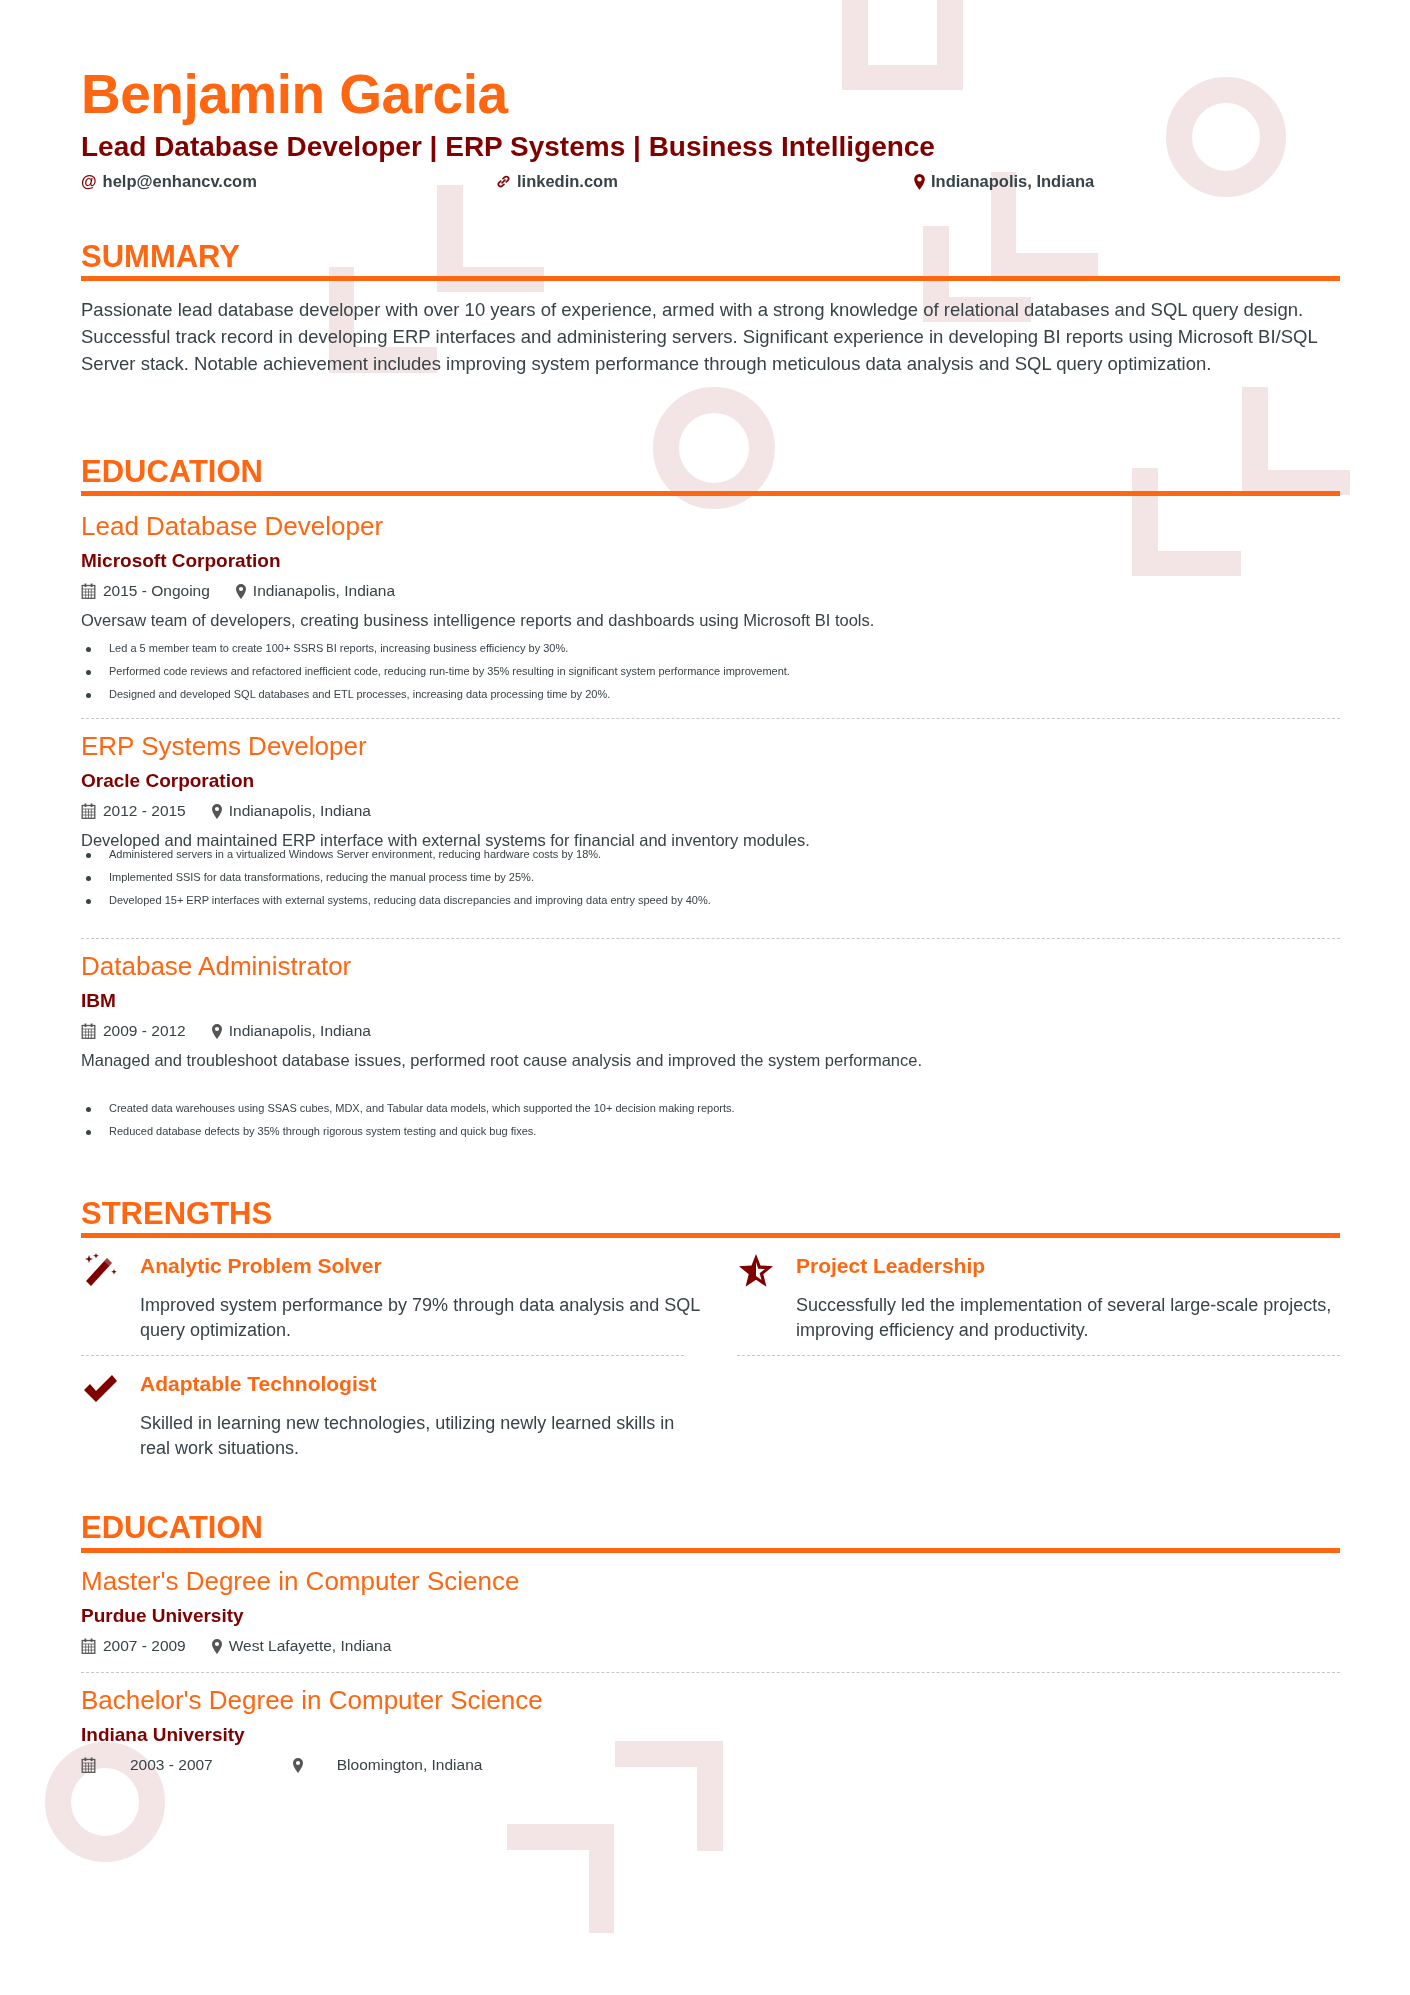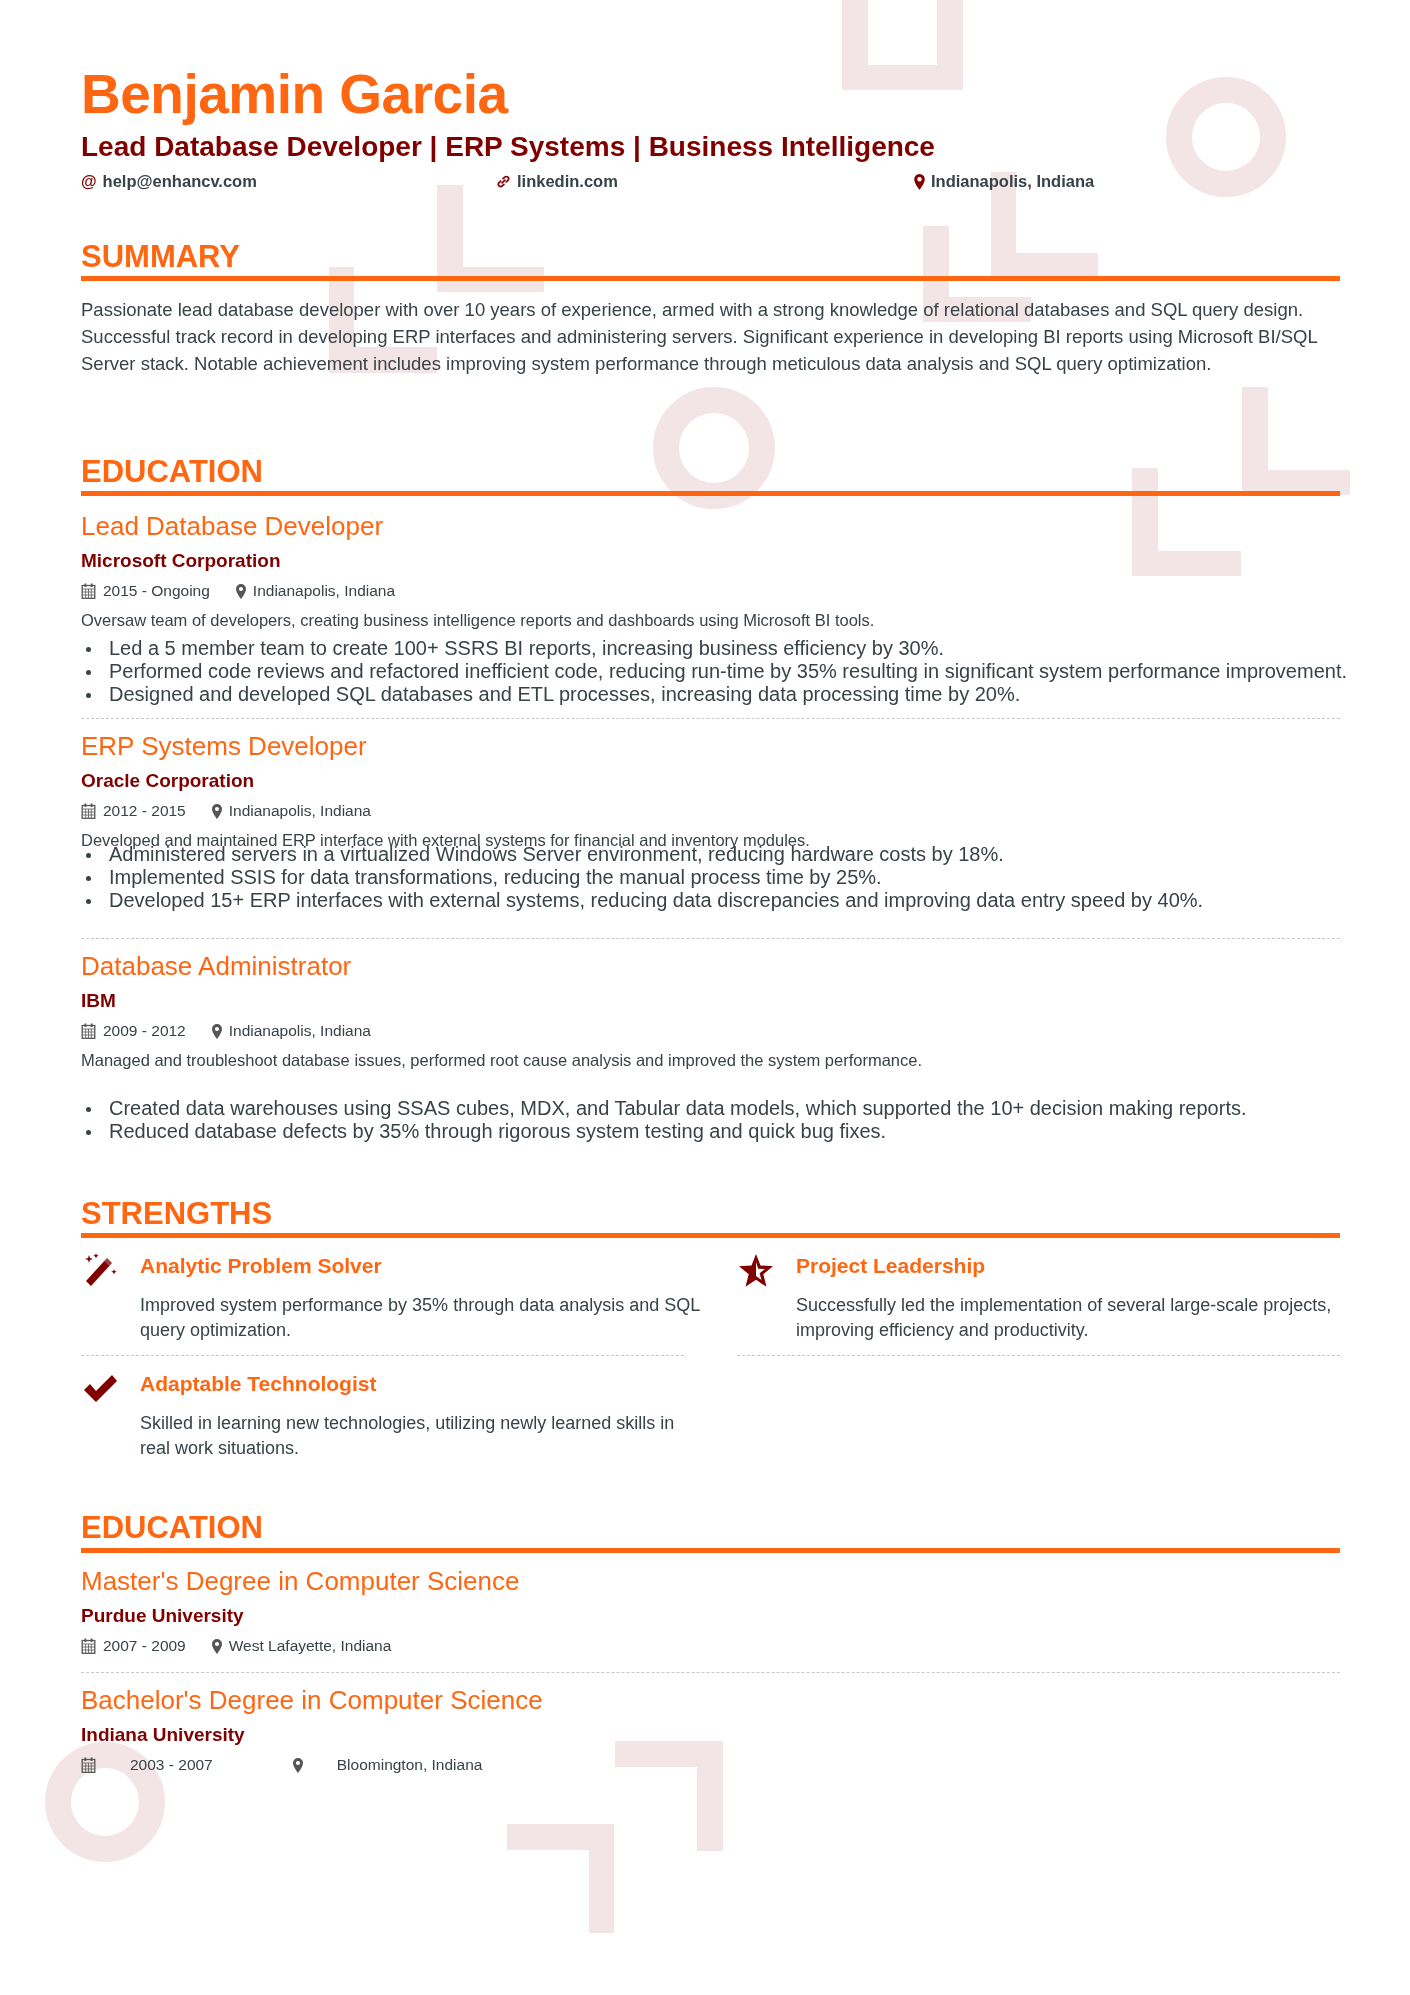--- a/index.html
+++ b/index.html
@@ -17,21 +17,21 @@
   .sec-title { font-family:"Liberation Sans",sans-serif; font-weight:700; font-size:31px; color:#ff6611; white-space:nowrap; }
   .rule { height:5px; background:#ff6611; width:1259px; }
   .para { font-size:18.5px; line-height:27px; color:#384347; width:1259px; font-family:"Liberation Sans",sans-serif; }
   .job-title { font-family:"Liberation Sans",sans-serif; font-size:26px; color:#ff6611; white-space:nowrap; font-weight:400; }
   .company { font-family:"Liberation Sans",sans-serif; font-size:19px; font-weight:700; color:#800000; white-space:nowrap; }
   .meta { font-family:"Liberation Sans",sans-serif; font-size:15.5px; color:#384347; display:flex; align-items:center; white-space:nowrap; }
   .meta .m-ico { color:#555; margin-right:7px; display:inline-flex; }
   .meta .gap { width:26px; }
   .desc { font-family:"Liberation Sans",sans-serif; font-size:16.5px; color:#384347; white-space:nowrap; }
   ul.bullets { margin:0; padding:0; list-style:none; }
-  ul.bullets li { position:relative; padding-left:28px; font-family:"Liberation Sans",sans-serif; font-size:20px; color:#384347; height:23px; line-height:23px; white-space:nowrap; }
+  ul.bullets li { position:relative; padding-left:28px; font-family:"Liberation Sans",sans-serif; font-size:11px; color:#384347; height:23px; line-height:23px; white-space:nowrap; }
   ul.bullets li::before { content:""; position:absolute; left:5px; top:10px; width:5px; height:5px; border-radius:50%; background:#384347; }
   .dash { border-top:1px dashed #c8c8c8; width:1259px; height:0; }
   .str-item { position:absolute; }
   .str-ico { position:absolute; left:0; top:0; width:36px; height:36px; color:#800000; }
   .str-title { position:absolute; left:59px; top:2px; font-family:"Liberation Sans",sans-serif; font-size:21px; font-weight:700; color:#ff6611; white-space:nowrap; }
   .str-desc { position:absolute; left:59px; top:41px; width:560px; font-family:"Liberation Sans",sans-serif; font-size:18px; line-height:24.5px; color:#384347; }
 </style>
 </head>
 <body>
 
@@ -205,21 +205,21 @@
     <span class="str-ico">
       <svg width="38" height="38" viewBox="0 0 38 38">
         <path d="M26 6 L31 11 L10 34 L5 29 Z" fill="#800000"></path>
         <path d="M26 6 L31 11 L28 14 L23 9 Z" fill="#fff" opacity="0.25"></path>
         <path d="M8 3 l1 3 3 1 -3 1 -1 3 -1 -3 -3 -1 3 -1z" fill="#800000"></path>
         <path d="M15 1 l0.8 2 2 0.8 -2 0.8 -0.8 2 -0.8 -2 -2 -0.8 2 -0.8z" fill="#800000"></path>
         <path d="M33 17 l0.8 2 2 0.8 -2 0.8 -0.8 2 -0.8 -2 -2 -0.8 2 -0.8z" fill="#800000"></path>
       </svg>
     </span>
     <span class="str-title">Analytic Problem Solver</span>
-    <div class="str-desc">Improved system performance by 35% through data analysis and SQL query optimization.</div>
+    <div class="str-desc">Improved system performance by 79% through data analysis and SQL query optimization.</div>
   </div>
   <div class="abs" style="top:1355px;width:603px;border-top:1px dashed #c8c8c8;"></div>
 
   <div class="str-item" style="left:656px;top:1252px;width:603px;height:104px;">
     <span class="str-ico">
       <svg width="38" height="38" viewBox="0 0 38 38">
         <path d="M19 2 L23.5 13.5 L36 14.2 L26.3 22.2 L29.5 34.8 L19 27.8 L8.5 34.8 L11.7 22.2 L2 14.2 L14.5 13.5 Z" fill="#800000"></path>
         <path d="M19 10 L21.2 16.8 L28 17 L22.6 21.2 L24.5 28 L19 24 Z" fill="#fff"></path>
       </svg>
     </span>

